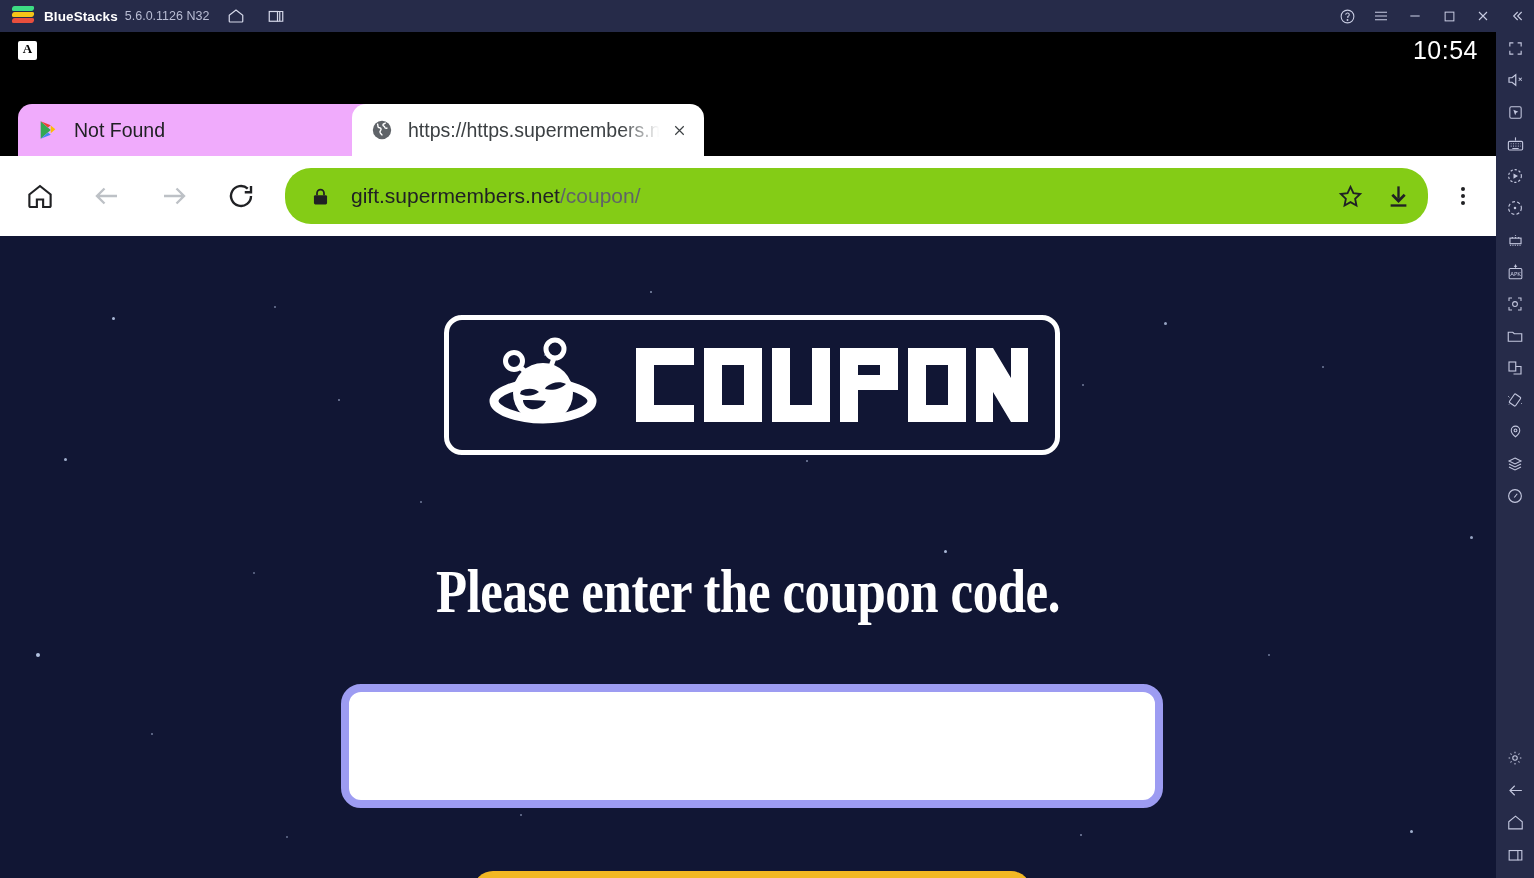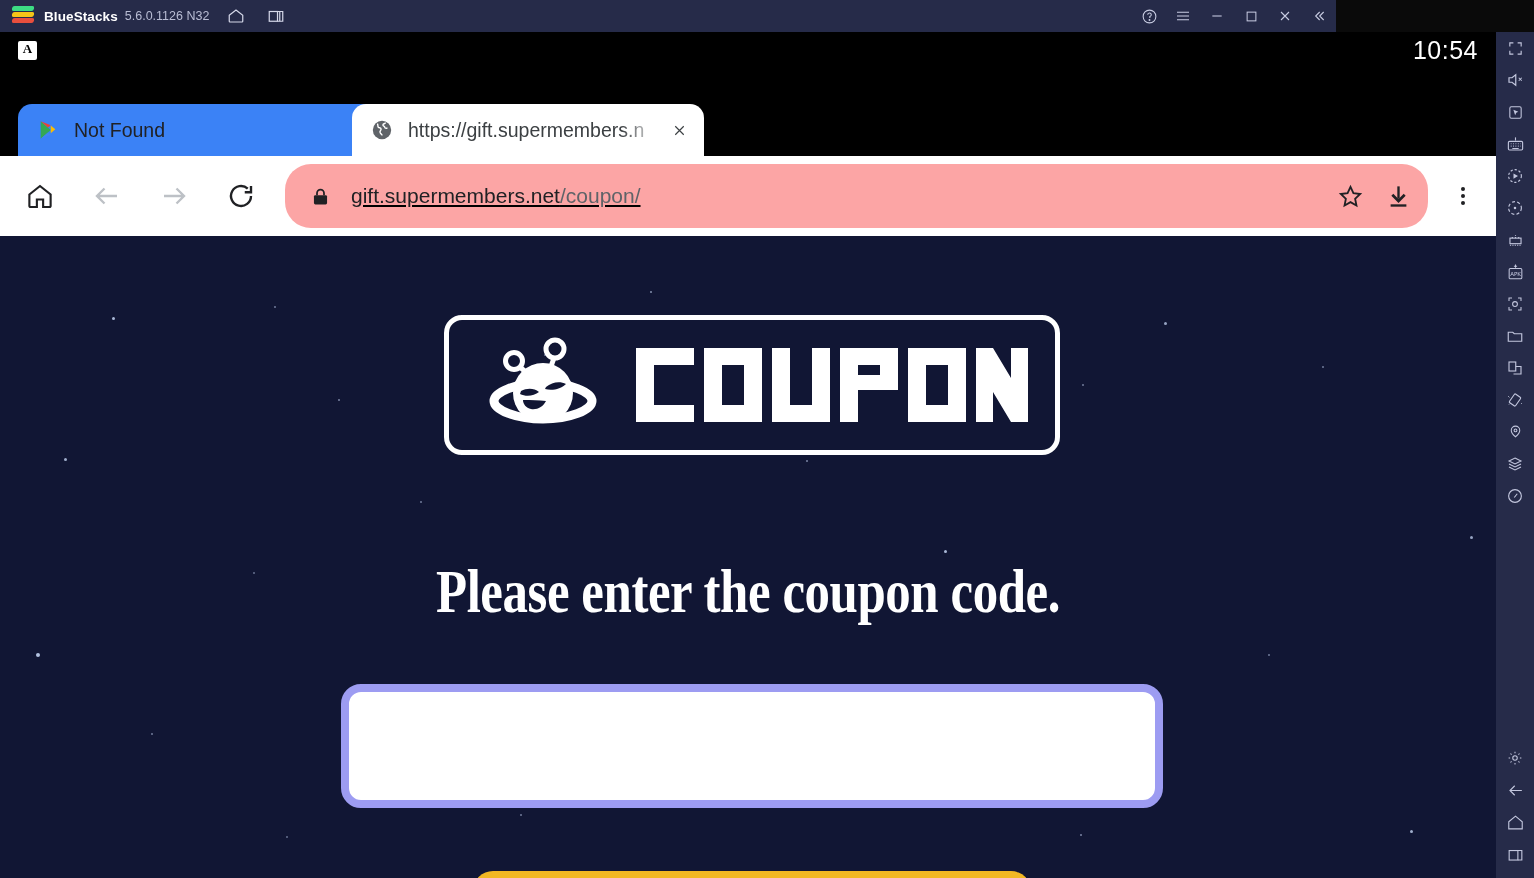--- a/index.html
+++ b/index.html
@@ -6,21 +6,21 @@
   html, body {
     width: 1534px; height: 878px;
     overflow: hidden;
     background: #0a0a0a;
     font-family: "Liberation Sans", sans-serif;
   }
   #app { position: relative; width: 1534px; height: 878px; }
 
   
   .bs-titlebar {
-    position: absolute; left: 0; top: 0; width: 1336px; height: 32px;
+    position: absolute; left: 0; top: 0; width: 1534px; height: 32px;
     background: #262b49;
     display: flex; align-items: center;
   }
   .bs-logo { margin-left: 12px; width: 22px; height: 20px; position: relative; }
   .bs-logo i { position: absolute; left: 0; display: block; width: 22px; height: 5px; border-radius: 2px; }
   .bs-logo i.l1 { top: 0;  background: #3ddc84; transform: skewX(-12deg); }
   .bs-logo i.l2 { top: 6px; background: #f5c518; transform: skewX(-12deg); }
   .bs-logo i.l3 { top: 12px; background: #e94f3d; transform: skewX(-12deg); }
   .bs-title {
     margin-left: 10px; color: #ffffff; font-size: 13.5px; font-weight: bold;
@@ -66,21 +66,21 @@
   .tabstrip {
     position: absolute; left: 0; top: 36px; width: 1496px; height: 88px;
     background: #000;
   }
   .tab {
     position: absolute; top: 36px; height: 52px;
     border-radius: 14px 14px 0 0;
     display: flex; align-items: center; padding: 0 0 0 18px;
     overflow: hidden;
   }
-  .tab.inactive { left: 18px; width: 388px; background: #3b82f6; justify-content: space-between; }
+  .tab.inactive { left: 18px; width: 388px; background: #f0abfc; justify-content: space-between; }
   .tab.active   { left: 352px; width: 352px; background: #ffffff; }
   .tab-favicon { width: 24px; height: 24px; flex: 0 0 24px; display: flex; align-items: center; justify-content: center; }
   .tab-title {
     margin-left: 14px; font-size: 19.5px; color: #202124;
     white-space: nowrap; overflow: hidden; flex: 1 1 auto;
   }
   .tab.active .tab-title {
     color: #3c4043;
     -webkit-mask-image: linear-gradient(to right, #000 84%, transparent 99%);
             mask-image: linear-gradient(to right, #000 84%, transparent 99%);
@@ -101,23 +101,23 @@
   }
   .nav-btn {
     width: 52px; height: 52px; display: flex; align-items: center; justify-content: center;
     flex: 0 0 52px;
   }
   .nav-btn.home { margin-left: 14px; }
   .nav-btn.back { margin-left: 15px; }
   .nav-btn.fwd  { margin-left: 15px; }
   .nav-btn.reload { margin-left: 15px; }
   .omnibox {
-    margin-left: 18px; height: 64px; flex: 1 1 auto; margin-right: 8px;
-    background: #fca5a5; border-radius: 26px;
-    display: flex; align-items: center; padding: 0 6px 0 24px; text-decoration: underline;
+    margin-left: 18px; height: 56px; flex: 1 1 auto; margin-right: 8px;
+    background: #84cc16; border-radius: 26px;
+    display: flex; align-items: center; padding: 0 6px 0 24px;
   }
   .lock-icon { width: 22px; flex: 0 0 22px; display: flex; align-items: center; justify-content: center; }
   .url-text {
     margin-left: 20px; font-size: 21px; color: #202124; flex: 1 1 auto;
     white-space: nowrap; overflow: hidden;
   }
   .url-text .path { color: #5f6368; }
   .omni-btn {
     width: 48px; height: 48px; flex: 0 0 48px;
     display: flex; align-items: center; justify-content: center; color: #202124;
@@ -272,21 +272,21 @@
       </div>
 
       <div class="tab active">
         <span class="tab-favicon">
           <svg width="22" height="22" viewBox="0 0 24 24" fill="#5f6368">
             <circle cx="12" cy="12" r="10"></circle>
             <path d="M7 5c1 2 0 3 1 4s3 0 3 2-2 2-1 4 2 1 2 3" stroke="#fff" stroke-width="1.5" fill="none"></path>
             <path d="M16 4c-1 1.5-3 1-3 2.5s2 1 2 2.5 2 1 3 1" stroke="#fff" stroke-width="1.5" fill="none"></path>
           </svg>
         </span>
-        <span class="tab-title">https://gift.supermembers.n</span>
+        <span class="tab-title">https://https.supermembers.n</span>
         <span class="tab-close">
           <svg width="17" height="17" viewBox="0 0 24 24" stroke="currentColor" stroke-width="1.7">
               <path d="M6 6l12 12M18 6L6 18"></path>
             </svg>
         </span>
       </div>
 
       <span class="newtab">
         <svg width="26" height="26" viewBox="0 0 24 24" stroke="currentColor" stroke-width="1.7">
             <path d="M12 5v14M5 12h14"></path>

